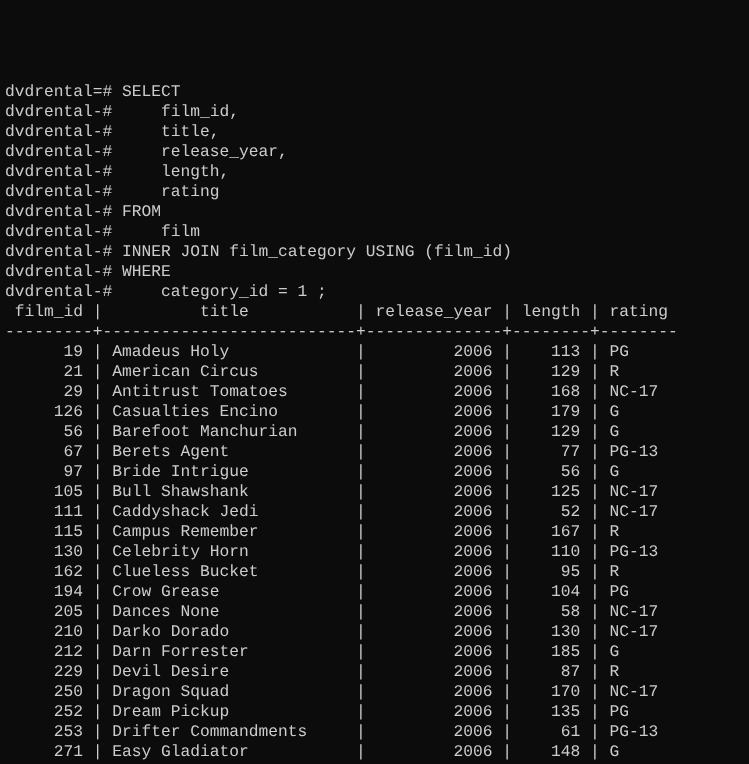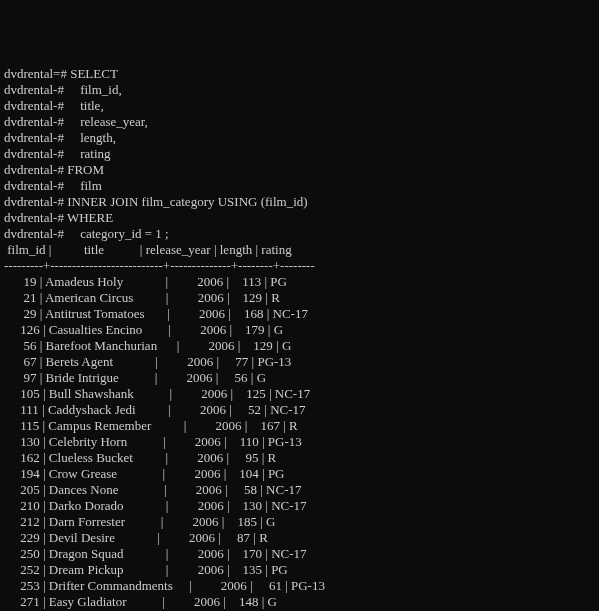--- a/index.html
+++ b/index.html
@@ -6,21 +6,21 @@
       background: #0c0c0c;
       color: #cccccc;
       font-family: Consolas, "Courier New", monospace;
       font-size: 13px;
       line-height: 16px;
       margin: 0;
       padding: 2px 4px;
       white-space: pre;
       overflow: hidden;
     }
-    .line { white-space: pre; font-family: Liberation Serif, serif; }
+    .line { white-space: pre; }
   </style>
 </head>
 <body>
 
 
 
 <div id="terminal"><div class="line">dvdrental=# SELECT</div><div class="line">dvdrental-#     film_id,</div><div class="line">dvdrental-#     title,</div><div class="line">dvdrental-#     release_year,</div><div class="line">dvdrental-#     length,</div><div class="line">dvdrental-#     rating</div><div class="line">dvdrental-# FROM</div><div class="line">dvdrental-#     film</div><div class="line">dvdrental-# INNER JOIN film_category USING (film_id)</div><div class="line">dvdrental-# WHERE</div><div class="line">dvdrental-#     category_id = 1 ;</div><div class="line"> film_id |          title           | release_year | length | rating</div><div class="line">---------+--------------------------+--------------+--------+--------</div><div class="line">      19 | Amadeus Holy             |         2006 |    113 | PG    </div><div class="line">      21 | American Circus          |         2006 |    129 | R     </div><div class="line">      29 | Antitrust Tomatoes       |         2006 |    168 | NC-17 </div><div class="line">     126 | Casualties Encino        |         2006 |    179 | G     </div><div class="line">      56 | Barefoot Manchurian      |         2006 |    129 | G     </div><div class="line">      67 | Berets Agent             |         2006 |     77 | PG-13 </div><div class="line">      97 | Bride Intrigue           |         2006 |     56 | G     </div><div class="line">     105 | Bull Shawshank           |         2006 |    125 | NC-17 </div><div class="line">     111 | Caddyshack Jedi          |         2006 |     52 | NC-17 </div><div class="line">     115 | Campus Remember          |         2006 |    167 | R     </div><div class="line">     130 | Celebrity Horn           |         2006 |    110 | PG-13 </div><div class="line">     162 | Clueless Bucket          |         2006 |     95 | R     </div><div class="line">     194 | Crow Grease              |         2006 |    104 | PG    </div><div class="line">     205 | Dances None              |         2006 |     58 | NC-17 </div><div class="line">     210 | Darko Dorado             |         2006 |    130 | NC-17 </div><div class="line">     212 | Darn Forrester           |         2006 |    185 | G     </div><div class="line">     229 | Devil Desire             |         2006 |     87 | R     </div><div class="line">     250 | Dragon Squad             |         2006 |    170 | NC-17 </div><div class="line">     252 | Dream Pickup             |         2006 |    135 | PG    </div><div class="line">     253 | Drifter Commandments     |         2006 |     61 | PG-13 </div><div class="line">     271 | Easy Gladiator           |         2006 |    148 | G     </div><div class="line">     287 | Entrapment Satisfaction  |         2006 |    176 | R     </div></div>
 
 
 

